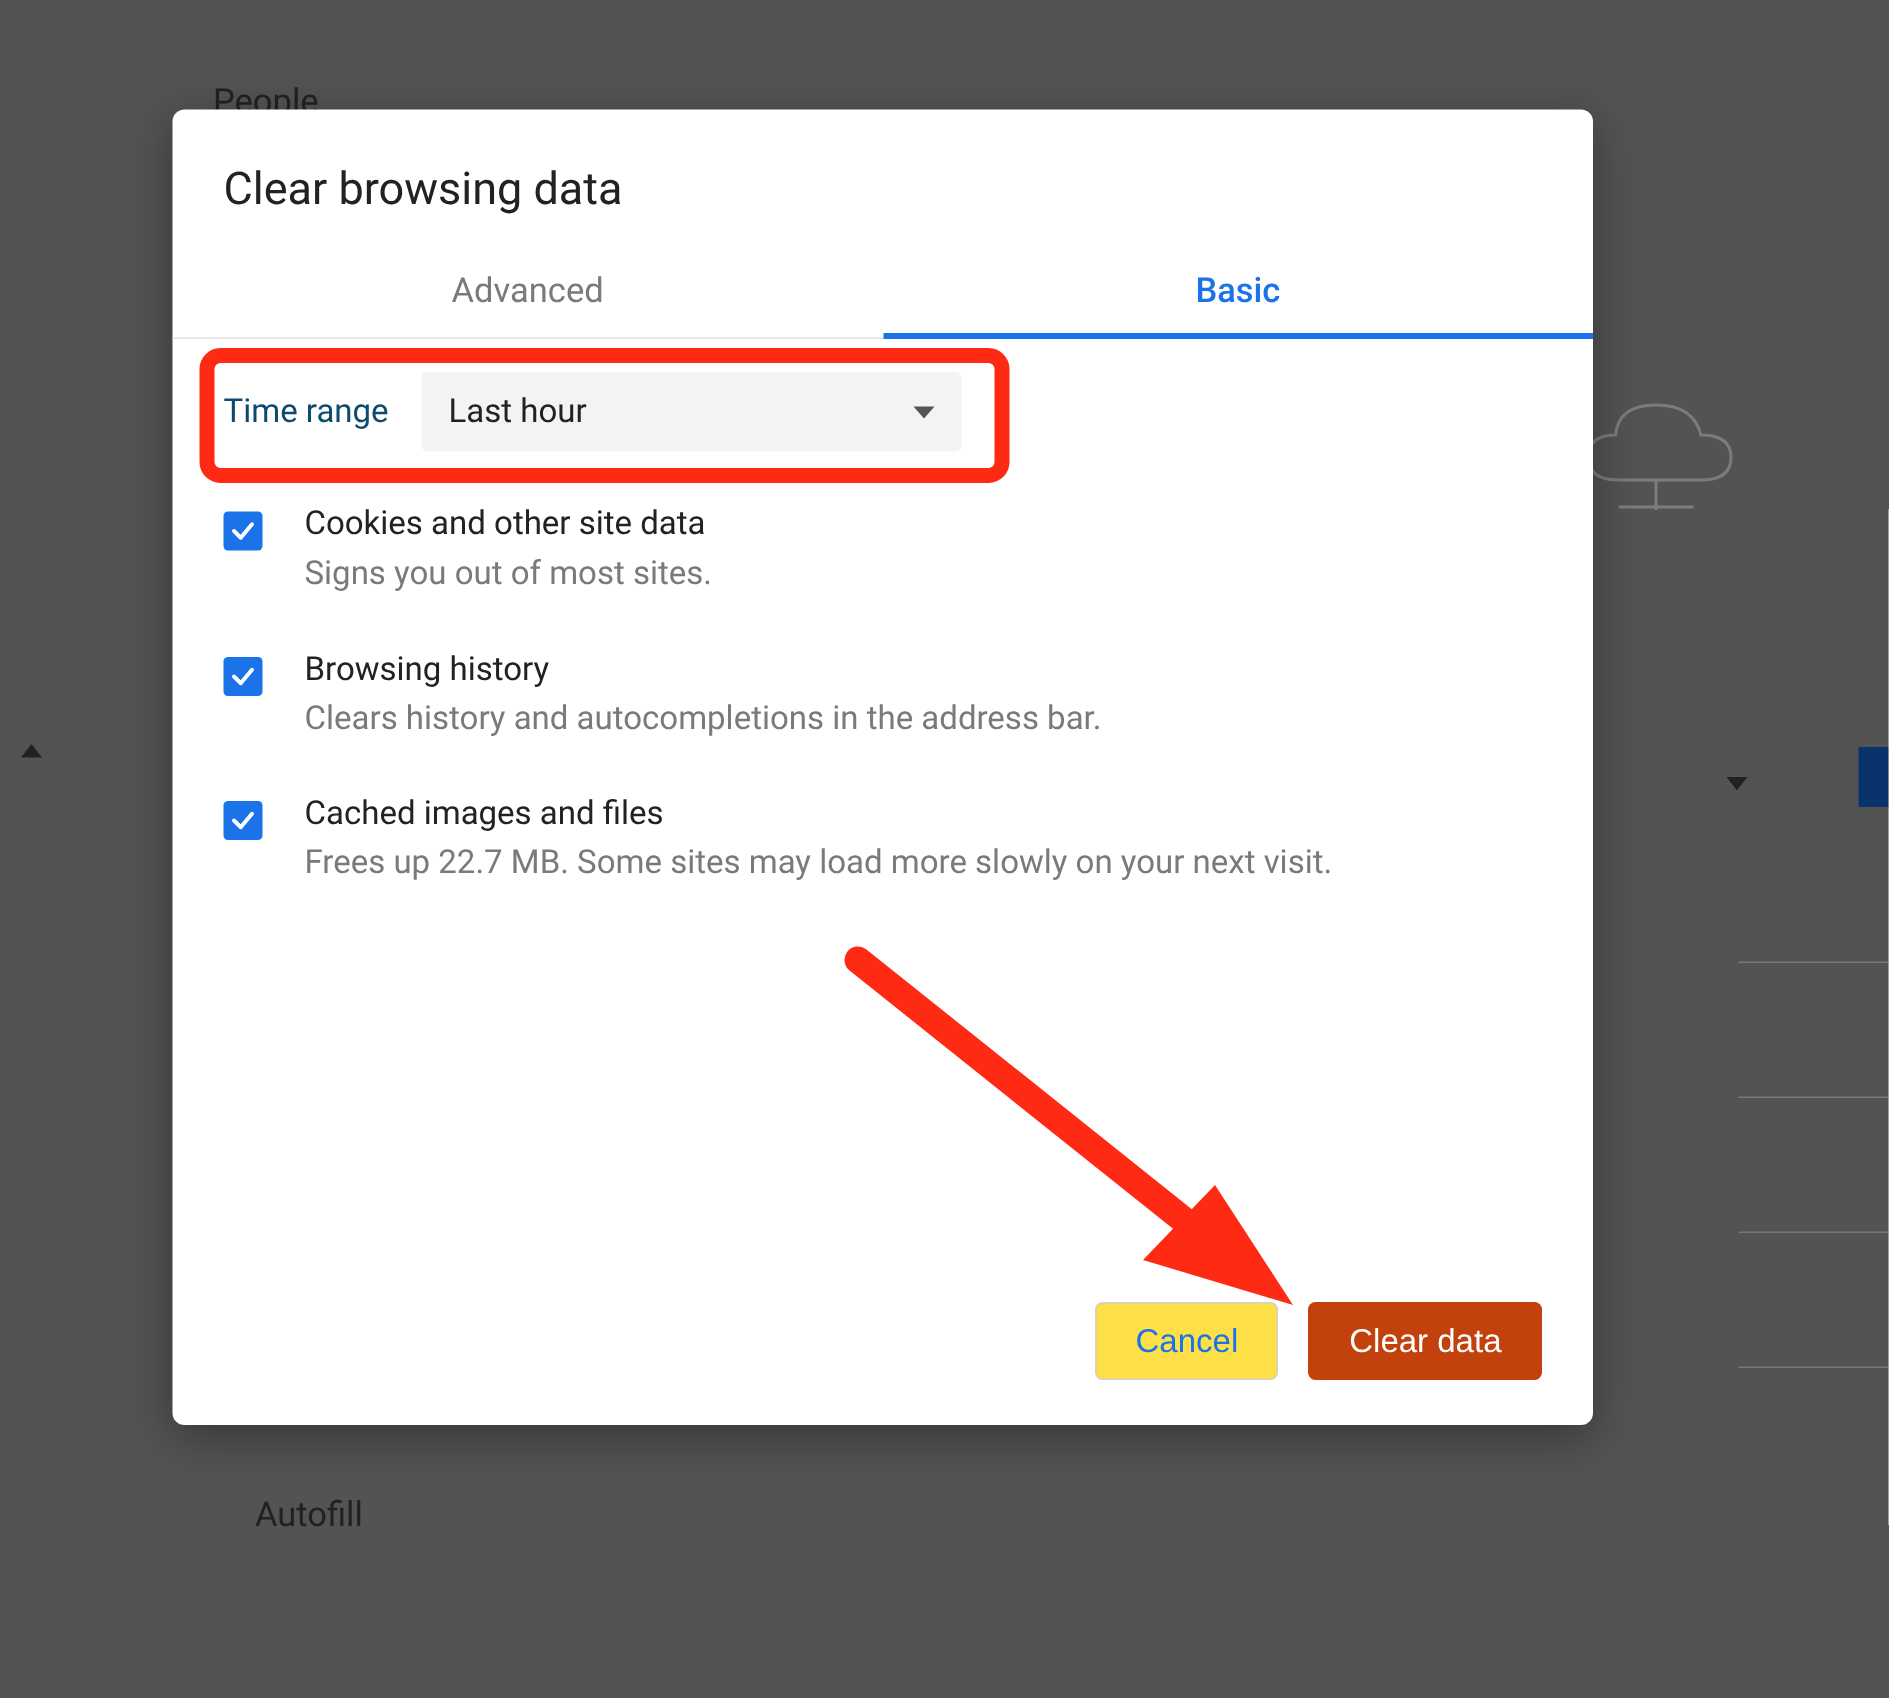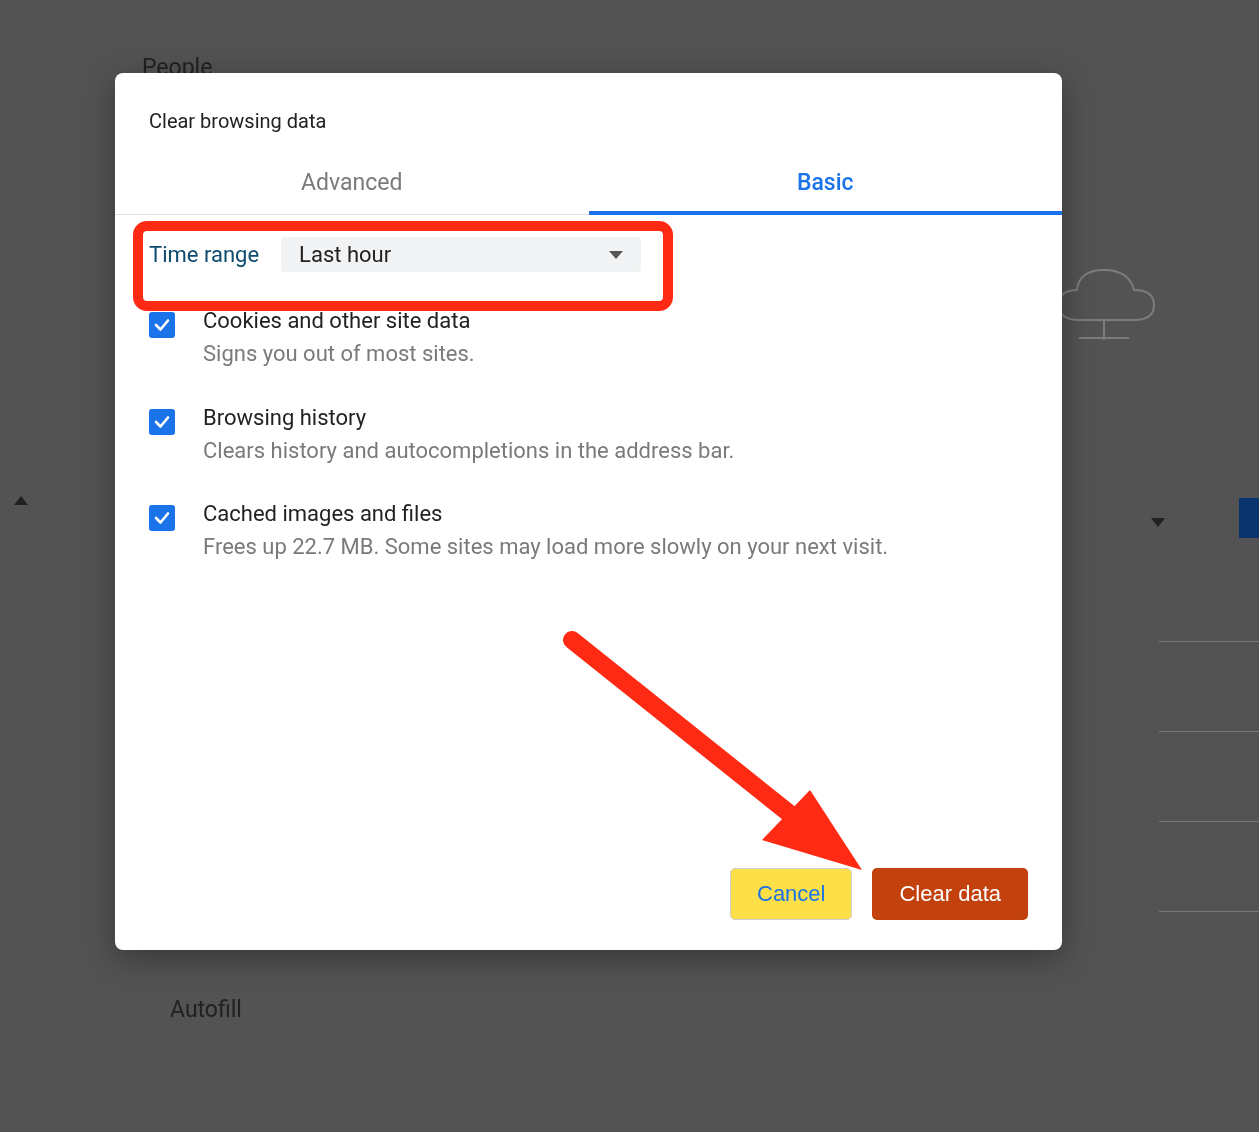--- a/index.html
+++ b/index.html
@@ -76,21 +76,21 @@
     position: absolute;
     left: 115px; top: 73px;
     width: 947px; height: 877px;
     background: #fff;
     border-radius: 8px;
     box-shadow: 0 8px 32px rgba(0,0,0,0.35);
     display: flex;
     flex-direction: column;
   }
   .modal-title {
-    font-size: 20px;
+    font-size: 30px;
     color: #222;
     padding: 36px 34px 24px 34px;
     font-weight: 400;
   }
   .tabs {
     display: flex;
     border-bottom: 1px solid #e1e1e1;
   }
   .tab {
     flex: 1;
@@ -124,21 +124,21 @@
     align-items: center;
     gap: 22px;
     padding: 22px 0 18px 0;
   }
   .time-label {
     font-size: 22px;
     color: #0c4a6e;
   }
   .time-select {
     flex: 0 0 360px;
-    height: 35px;
+    height: 53px;
     background: #f1f3f4;
     border: none;
     border-radius: 4px;
     display: flex;
     align-items: center;
     justify-content: space-between;
     padding: 0 18px;
     font-size: 22px;
     color: #222;
     cursor: pointer;

